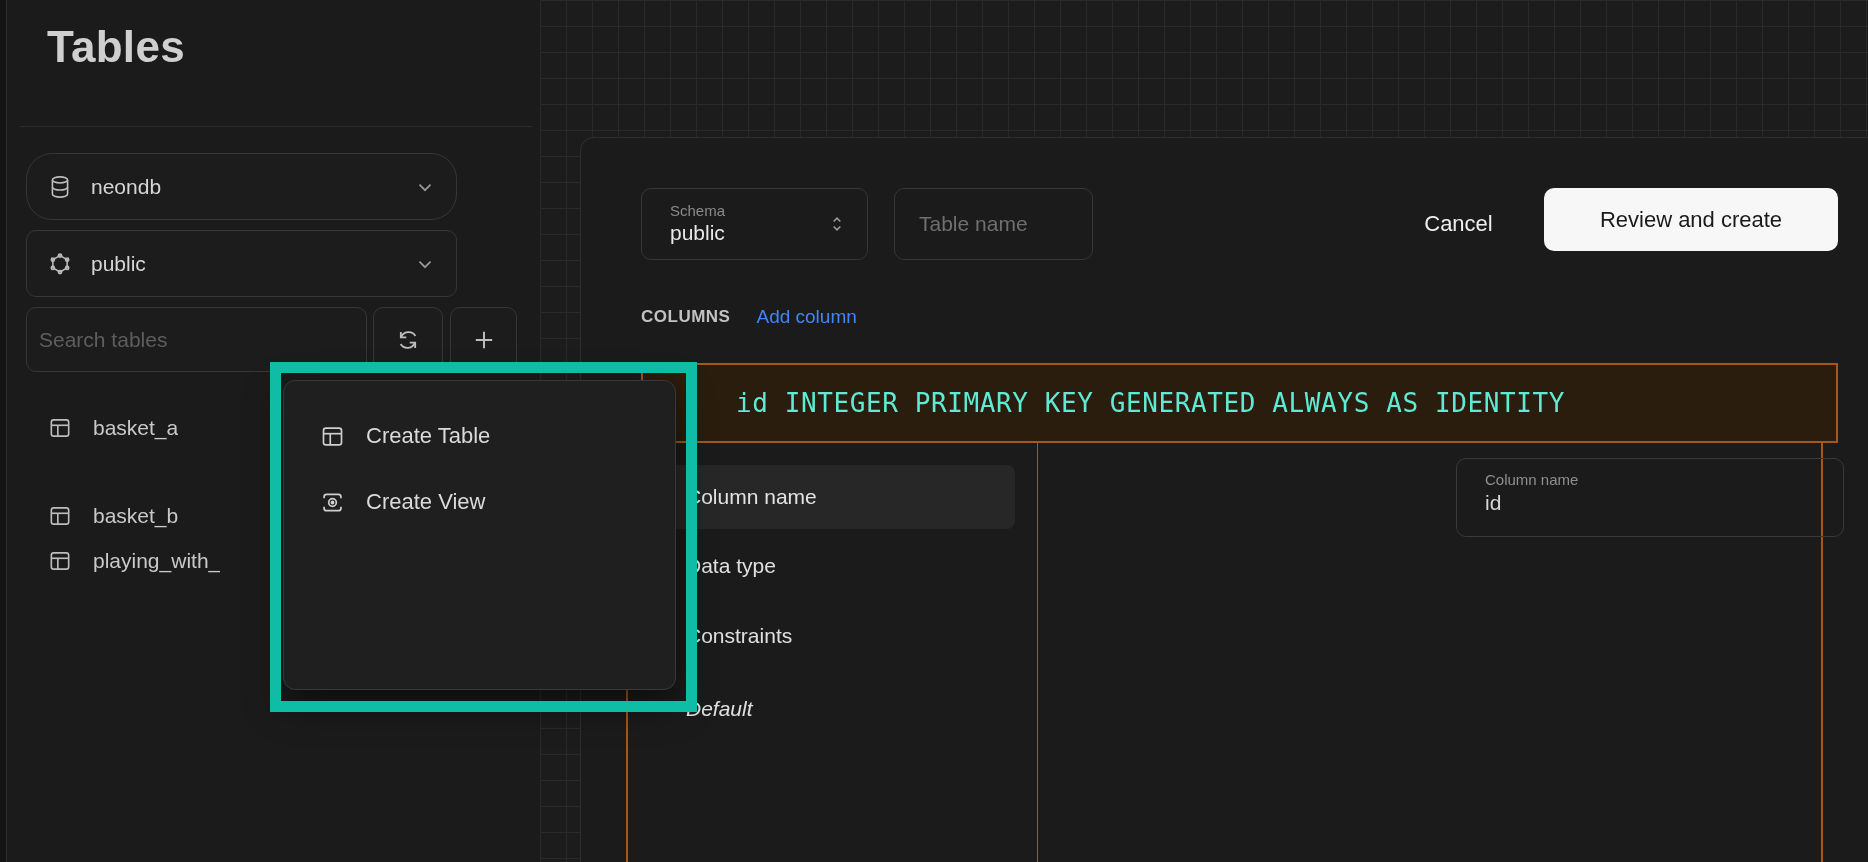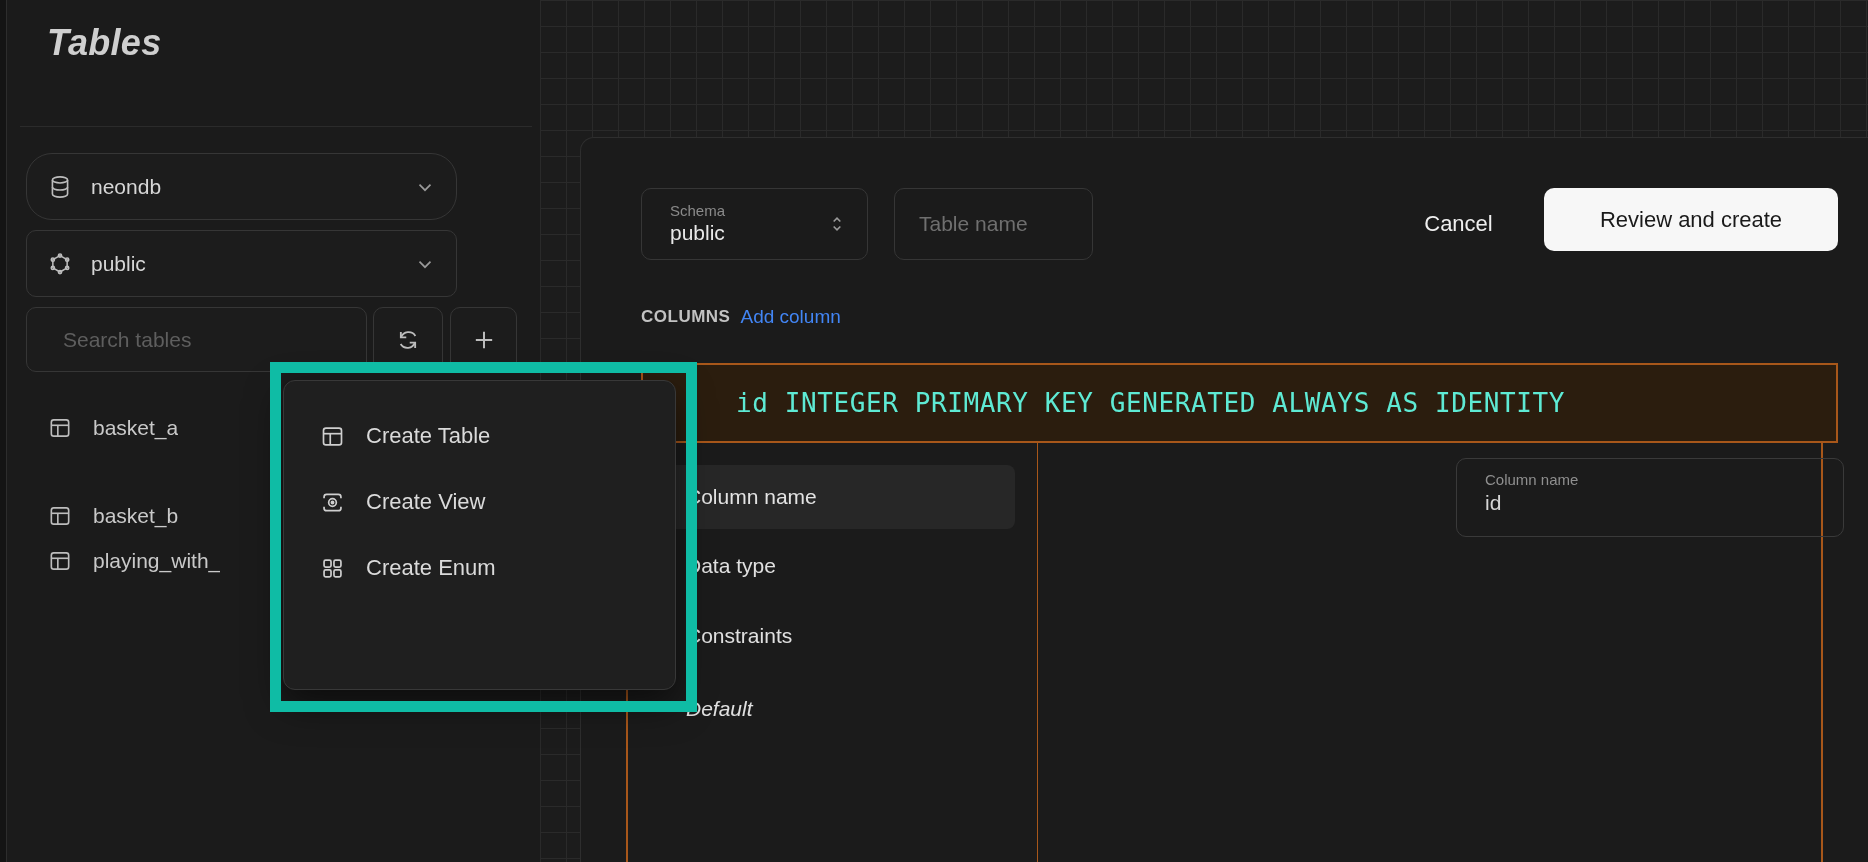--- a/index.html
+++ b/index.html
@@ -9,31 +9,31 @@
 
   
   .grid-layer{left:540px;top:0;right:0;bottom:0;background-color:#1C1C1C;
     background-image:linear-gradient(#2a2a2a 1px,transparent 1px),
                      linear-gradient(90deg,#2a2a2a 1px,transparent 1px);
     background-size:26px 26px;}
 
   
   .sidebar{left:0;top:0;width:540px;height:862px;background:#1B1B1B;}
   .sidebar-edge{left:0;top:0;width:6px;height:862px;background:#141414;border-right:1px solid #2d2d2d;}
-  .sb-title{left:47px;top:22px;font-size:36px;font-weight:700;color:#CFCFCF;letter-spacing:.3px;font-style:italic;}
+  .sb-title{left:47px;top:22px;font-size:44px;font-weight:700;color:#CFCFCF;letter-spacing:.3px;}
   .sb-divider{left:20px;top:126px;width:512px;height:1px;background:#2B2B2B;}
 
   .select-box{left:26px;width:431px;height:67px;border:1px solid #363636;border-radius:10px;
     display:flex;align-items:center;gap:18px;padding:0 20px;box-sizing:border-box;background:#1C1C1C;cursor:pointer;}
   .select-box .lbl{font-size:21px;color:#D6D6D6;flex:1;}
   .icon{display:inline-flex;color:#BDBDBD;}
   .chev{color:#9A9A9A;}
 
   .search-input{left:26px;top:307px;width:341px;height:65px;border:1px solid #363636;border-radius:10px;
-    background:#1C1C1C;box-sizing:border-box;padding:0 36px;font-size:21px;color:#D6D6D6;outline:none;
+    background:#1C1C1C;box-sizing:border-box;padding:0 12px;font-size:21px;color:#D6D6D6;outline:none;
     font-family:"Liberation Sans",sans-serif;}
   .search-input::placeholder{color:#5E5E5E;}
   .sq-btn{top:307px;height:65px;border:1px solid #363636;border-radius:10px;background:#1C1C1C;
     display:flex;align-items:center;justify-content:center;color:#E0E0E0;cursor:pointer;box-sizing:border-box;}
 
   .tbl-row{left:26px;width:430px;height:44px;display:flex;align-items:center;gap:20px;padding-left:21px;
     box-sizing:border-box;cursor:pointer;color:#C9C9C9;}
   .tbl-row .nm{font-size:21px;white-space:nowrap;overflow:hidden;}
 
   
@@ -49,21 +49,21 @@
 
   .tname-input{left:313px;top:50px;width:199px;height:72px;padding:0 24px;font-size:21px;color:#D6D6D6;
     outline:none;font-family:"Liberation Sans",sans-serif;}
   .tname-input::placeholder{color:#6F6F6F;}
 
   .cancel-btn{left:820px;top:62px;width:115px;height:48px;display:flex;align-items:center;justify-content:center;
     font-size:22px;color:#EFEFEF;cursor:pointer;background:transparent;border:none;font-family:"Liberation Sans",sans-serif;}
   .review-btn{left:963px;top:50px;width:294px;height:63px;background:#F7F7F7;border:none;border-radius:10px;
     font-size:22px;color:#1A1A1A;font-weight:500;cursor:pointer;font-family:"Liberation Sans",sans-serif;}
 
-  .cols-row{left:60px;top:168px;display:flex;align-items:center;gap:10px;}
+  .cols-row{left:60px;top:168px;display:flex;align-items:center;gap:26px;}
   .cols-hd{font-size:17px;font-weight:700;color:#C2C2C2;letter-spacing:.5px;}
   .add-col{font-size:19px;color:#4285F4;cursor:pointer;}
 
   .code-row{left:60px;top:225px;width:1197px;height:80px;background:#2B1D0E;border:2px solid #A8571A;
     box-sizing:border-box;display:flex;align-items:center;}
   .code-text{margin-left:93px;font-family:"DejaVu Sans Mono","Liberation Mono",monospace;font-size:26px;
     letter-spacing:.6px;color:#5eead4;white-space:nowrap;}
 
   .form-box{left:45px;top:303px;width:1197px;height:452px;border:2px solid #A8571A;border-top:none;
     box-sizing:border-box;display:flex;}
@@ -249,28 +249,17 @@
       <span class="icon">
         <svg width="27" height="27" viewBox="0 0 24 24" fill="none" stroke="currentColor" stroke-width="1.5">
           <path d="M4.5 8.2V7a2.3 2.3 0 0 1 2.3-2.3h10.4A2.3 2.3 0 0 1 19.5 7v1.2"></path>
           <path d="M4.5 15.8V17a2.3 2.3 0 0 0 2.3 2.3h10.4a2.3 2.3 0 0 0 2.3-2.3v-1.2"></path>
           <circle cx="12" cy="12" r="3.4"></circle>
             <circle cx="12" cy="12" r="1" fill="currentColor"></circle>
         </svg>
       </span>
       <span class="mi-label">Create View</span>
     </div>
-    <div class="menu-item">
-      <span class="icon">
-        <svg width="27" height="27" viewBox="0 0 24 24" fill="none" stroke="currentColor" stroke-width="1.5">
-          <rect x="4.5" y="4.5" width="6.2" height="6.2" rx="1.4"></rect>
-            <rect x="13.3" y="4.5" width="6.2" height="6.2" rx="1.4"></rect>
-          <rect x="4.5" y="13.3" width="6.2" height="6.2" rx="1.4"></rect>
-            <rect x="13.3" y="13.3" width="6.2" height="6.2" rx="1.4"></rect>
-        </svg>
-      </span>
-      <span class="mi-label">Create Enum</span>
-    </div>
   </div>
 
   <div class="abs annotation"></div>
 
 </div>
 
 </body></html>

